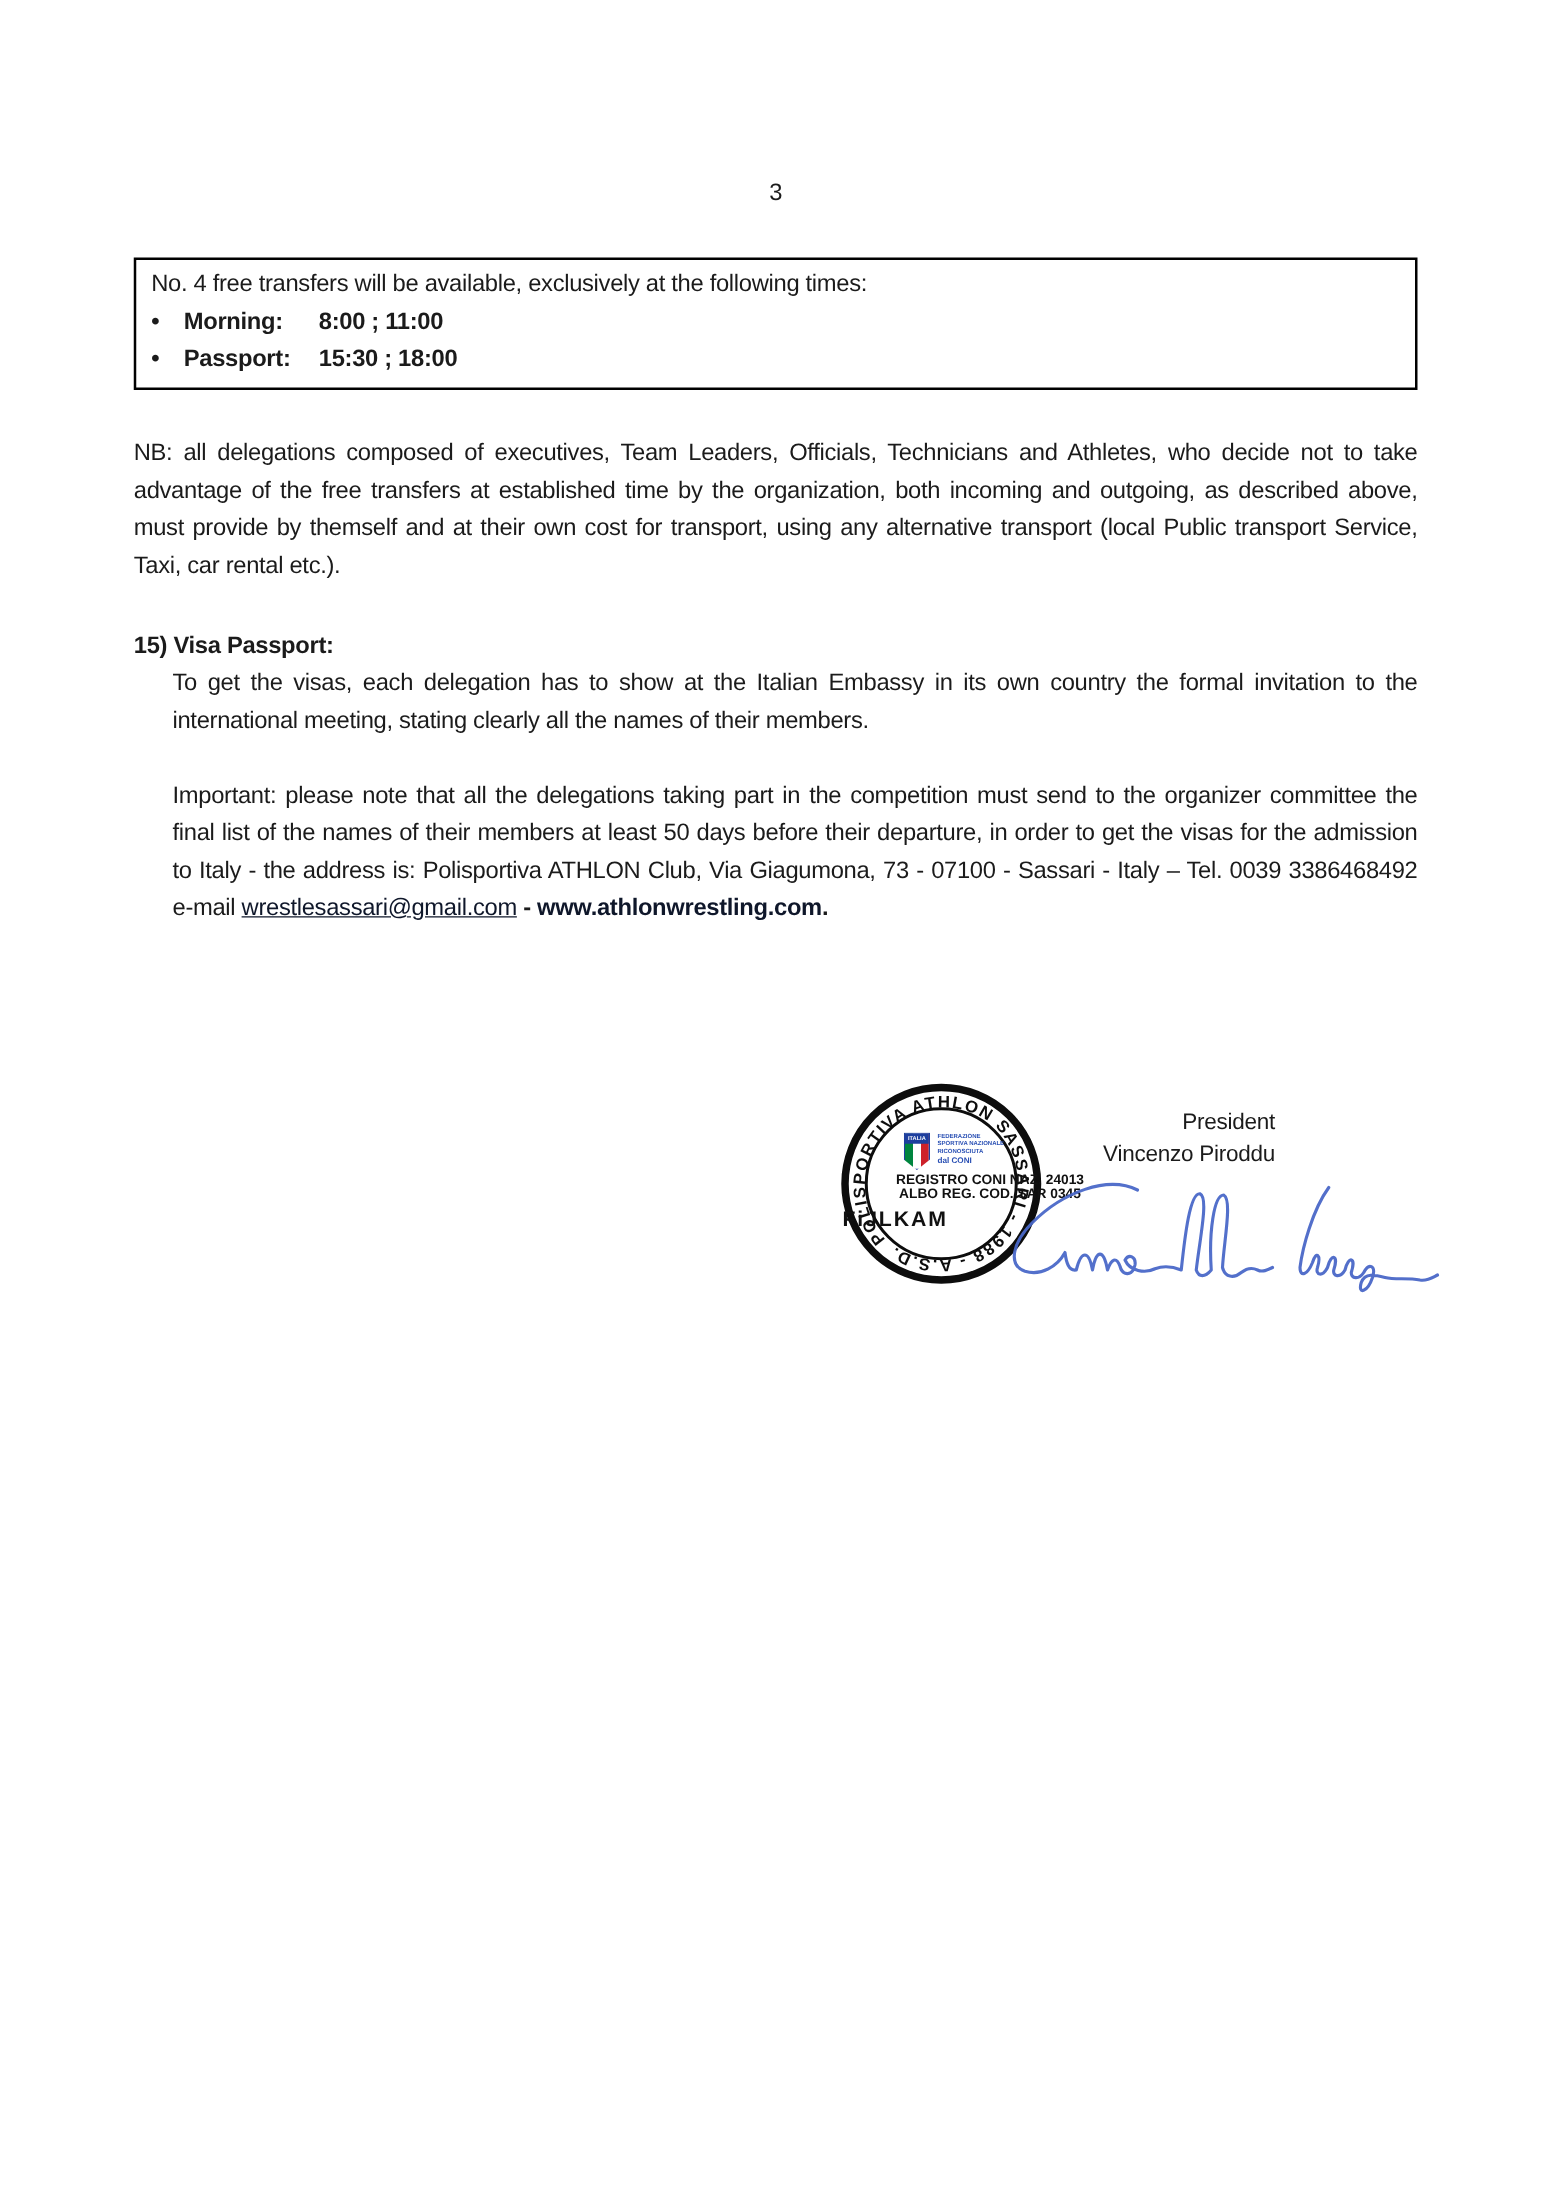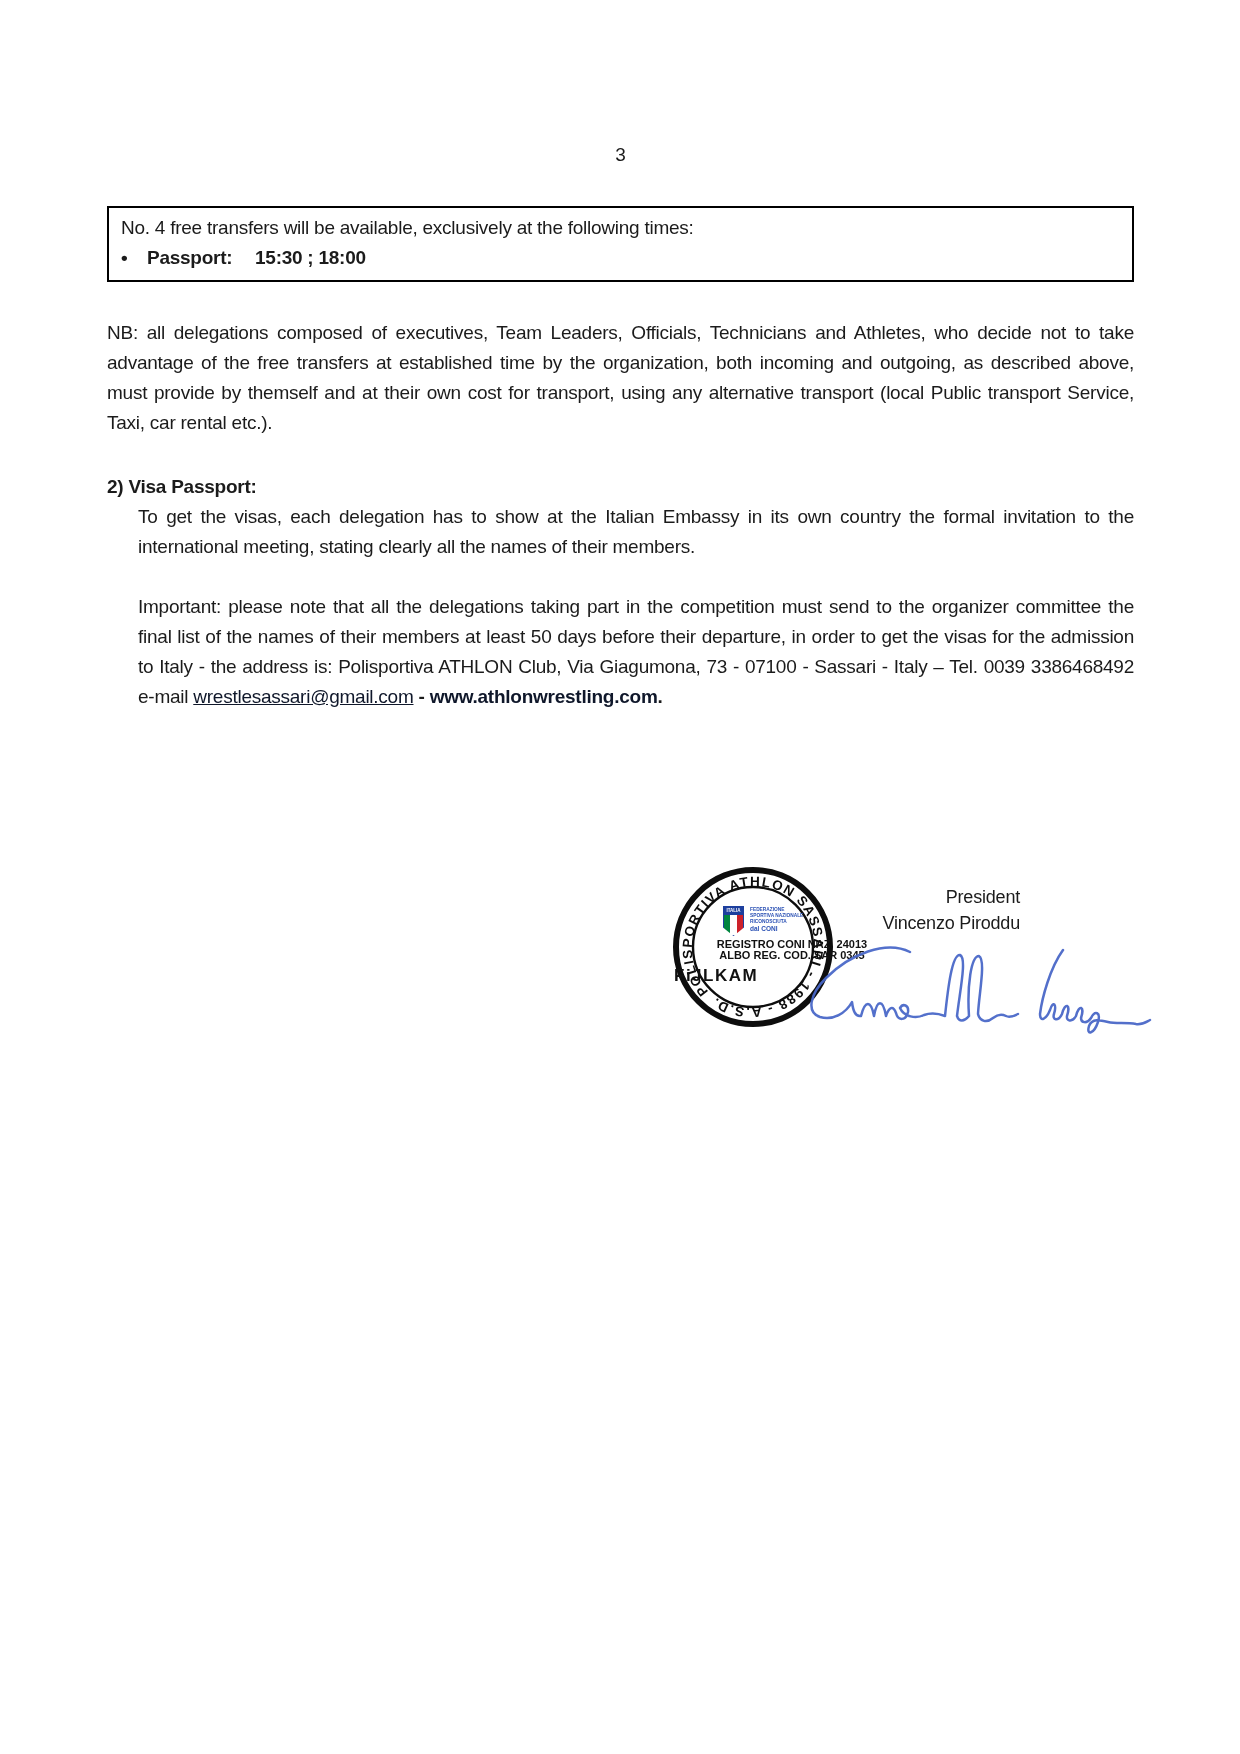--- a/index.html
+++ b/index.html
@@ -85,26 +85,27 @@
 </style>
 </head>
 <body>
 
 <div class="page">
 
   <div class="page-number">3</div>
 
   <div class="departure-box">
     <div class="para">No. 4 free transfers will be available, exclusively at the following times:</div>
+    <div class="bullet-row"><span class="bullet-dot">•</span><span class="b-label">Morning:</span><span>8:00 ; 11:00</span></div>
     <div class="bullet-row"><span class="bullet-dot">•</span><span class="b-label">Passport:</span><span>15:30 ; 18:00</span></div>
   </div>
 
   <div class="nb-para"><b>NB:</b><span> all delegations composed of executives, Team Leaders, Officials, Technicians and Athletes, who decide not to take advantage of the free transfers at established time by the organization, both incoming and outgoing, as described above, must provide by themself and at their own cost for transport, using any alternative transport (local Public transport Service, Taxi, car rental etc.).</span></div>
 
-  <div class="visa-heading">2) Visa Passport:</div>
+  <div class="visa-heading">15) Visa Passport:</div>
   <div class="visa-body">To get the visas, each delegation has to show at the Italian Embassy in its own country the formal invitation to the international meeting, stating clearly all the names of their members.</div>
 
   <div class="important-para"><b>Important:</b><span> please note that all the delegations taking part in the competition must send to the organizer committee the final list of the names of their members at least 50 days before their departure, in order to get the visas for the admission to Italy - the address is: Polisportiva ATHLON Club, Via Giagumona, 73 - 07100 - Sassari - Italy </span><b>– Tel. 0039 3386468492 e-mail </b><a class="link underlined">wrestlesassari@gmail.com</a><span class="sep-bold"> - </span><a class="link boldlink">www.athlonwrestling.com</a><span class="sep-bold">.</span></div>
 
   <div class="stamp">
     <svg width="162" height="162" viewBox="0 0 162 162">
       <circle cx="81" cy="81" r="77" fill="none" stroke="#0d0d0d" stroke-width="6"></circle>
       <circle cx="81" cy="81" r="60" fill="none" stroke="#0d0d0d" stroke-width="2.4"></circle>
       <defs>
         <path id="ringPath" d="M 36.5,125.5 A 63,63 0 0 1 125.5,36.5 A 63,63 0 0 1 36.5,125.5"></path>

